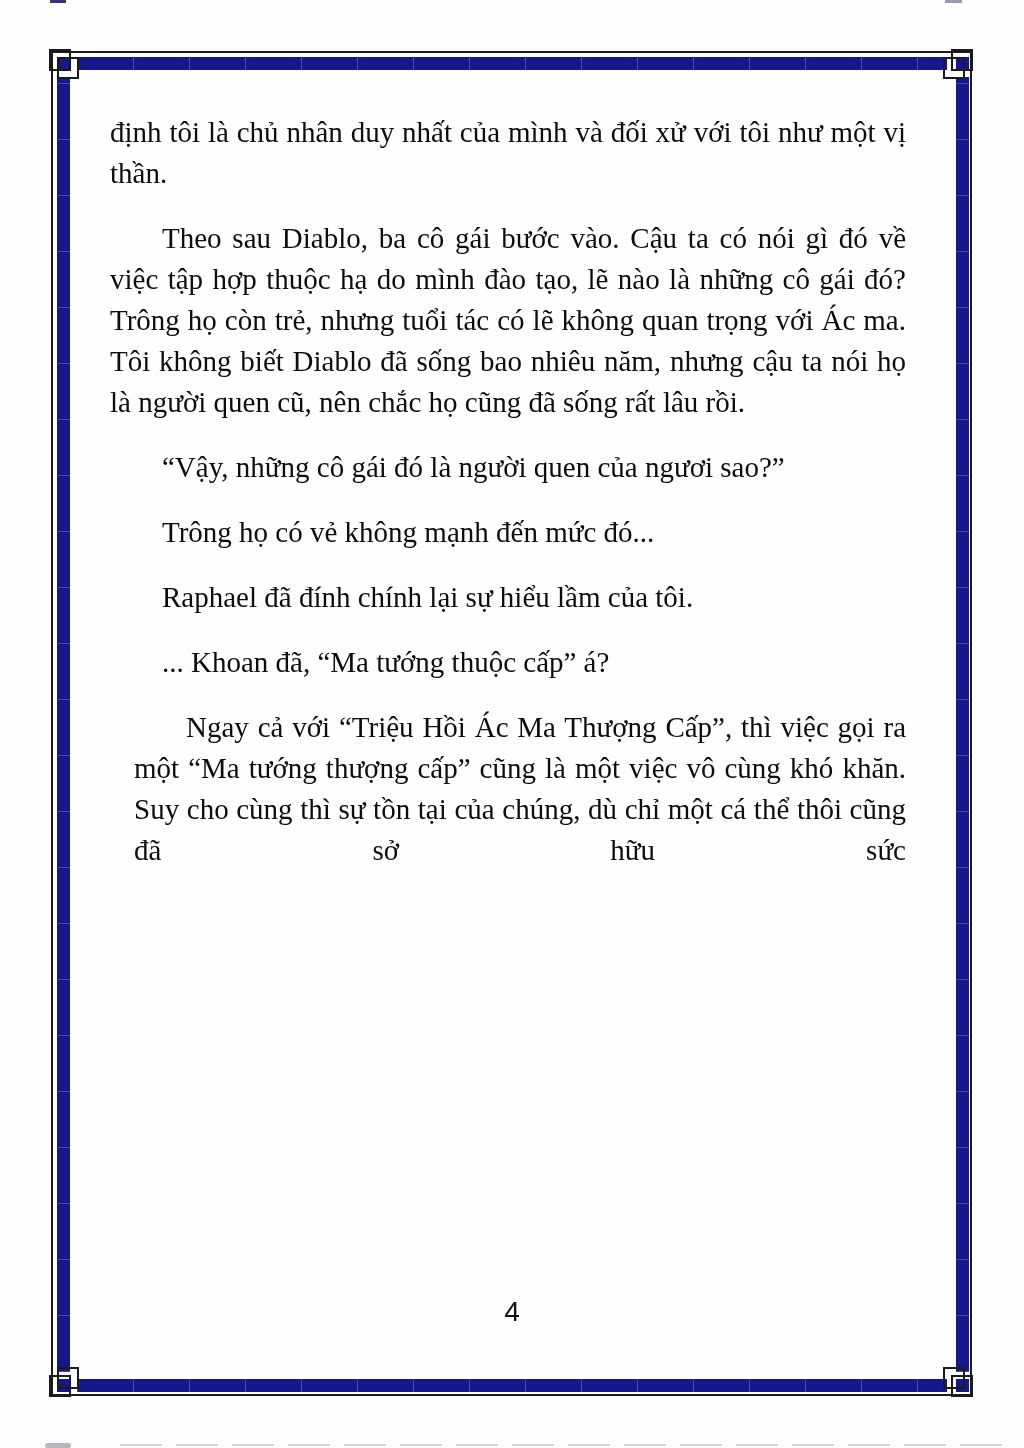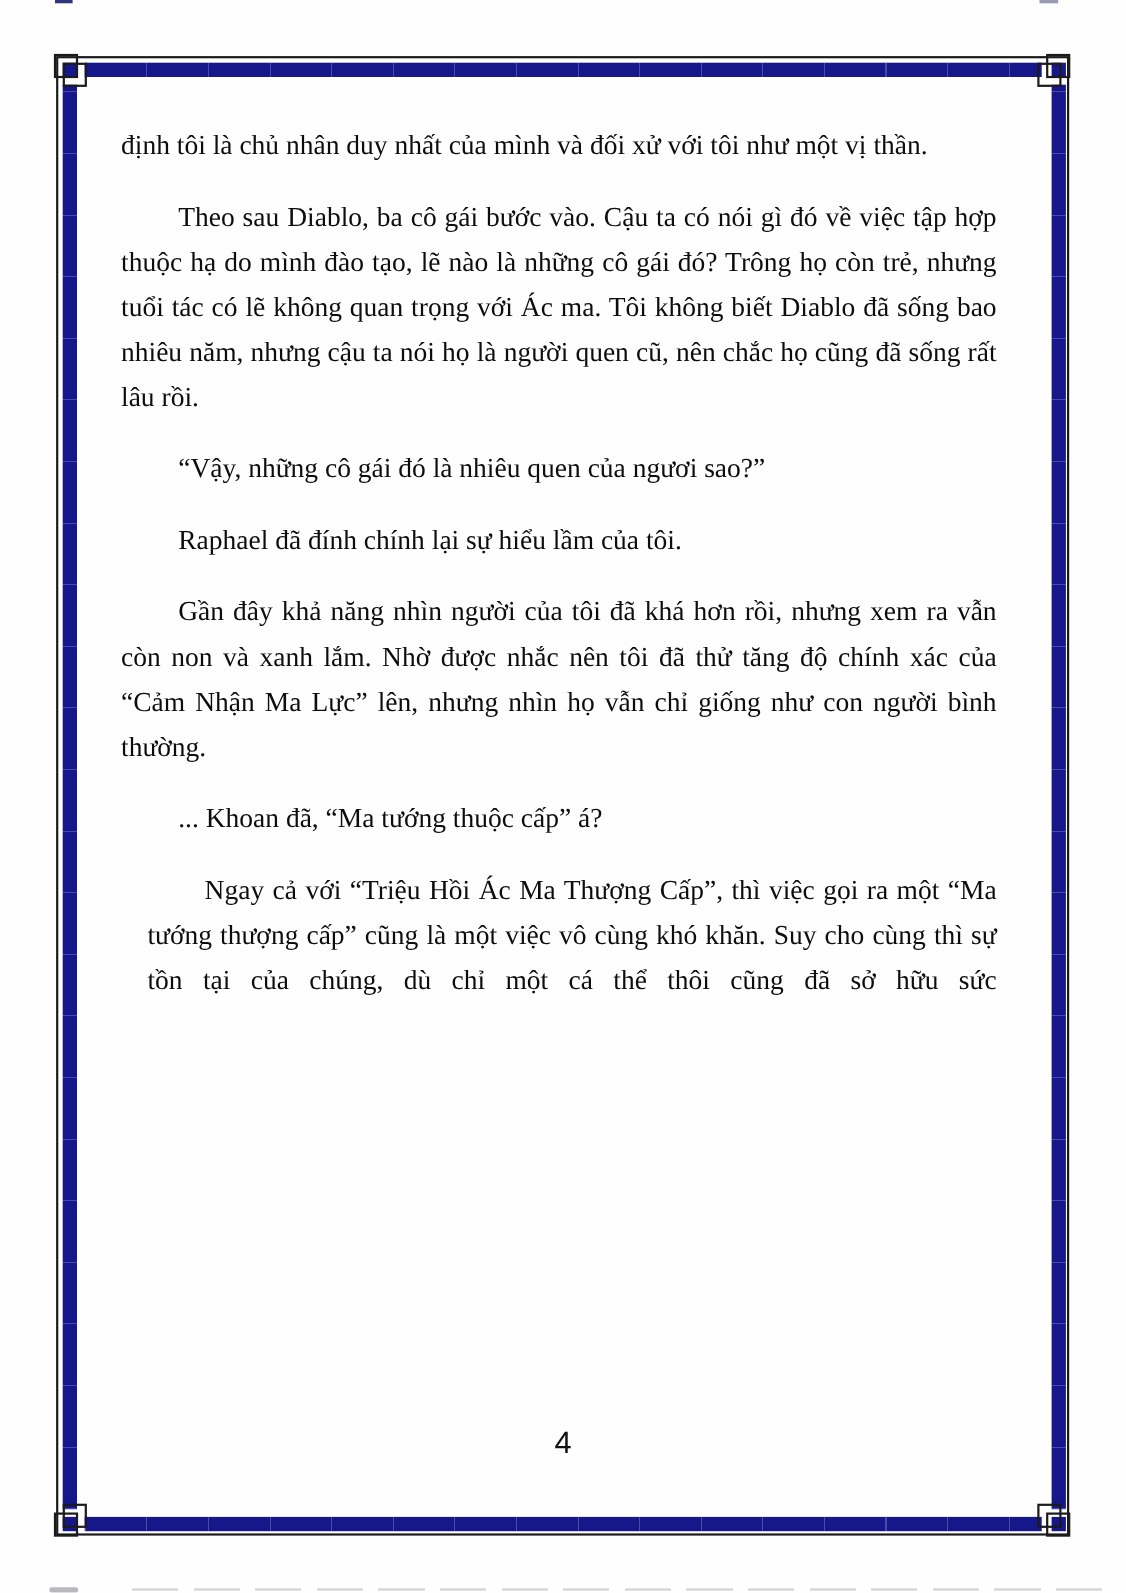--- a/index.html
+++ b/index.html
@@ -68,21 +68,21 @@
   .frag-bottom-blob  { left: 45px;  top: 1443px; width: 26px;  height: 5px; background: #b9b9bd; border-radius: 2px; }
   .frag-bottom-line  {
     left: 120px; top: 1444px; width: 890px; height: 2px; opacity: .75;
     background: repeating-linear-gradient(90deg, #c6c6ca 0 42px, rgba(255,255,255,0) 42px 56px);
   }
 
   
   .text-block {
     position: absolute;
     left: 110px; top: 112px; width: 796px;
-    font-size: 25px; line-height: 41px;
+    font-size: 29px; line-height: 41px;
     color: #0d0d0d;
     text-align: justify;
   }
   .para { margin: 0; }
   .para + .para { margin-top: 24px; }
   .para.indent { text-indent: 52px; }
   .para.fill-last { text-align-last: justify; margin-left: 24px; }
 
   .page-number {
     position: absolute;
@@ -121,22 +121,22 @@
   <div class="corner-sq  sqB-br"></div>
 
   <div class="frag frag-top-left"></div>
   <div class="frag frag-top-right"></div>
   <div class="frag frag-bottom-blob"></div>
   <div class="frag frag-bottom-line"></div>
 
   <main class="text-block">
       <p class="para">định tôi là chủ nhân duy nhất của mình và đối xử với tôi như một vị thần.</p>
       <p class="para indent">Theo sau Diablo, ba cô gái bước vào. Cậu ta có nói gì đó về việc tập hợp thuộc hạ do mình đào tạo, lẽ nào là những cô gái đó? Trông họ còn trẻ, nhưng tuổi tác có lẽ không quan trọng với Ác ma. Tôi không biết Diablo đã sống bao nhiêu năm, nhưng cậu ta nói họ là người quen cũ, nên chắc họ cũng đã sống rất lâu rồi.</p>
-      <p class="para indent">“Vậy, những cô gái đó là nhiêu quen của ngươi sao?”</p>
+      <p class="para indent">“Vậy, những cô gái đó là người quen của ngươi sao?”</p>
+      <p class="para indent">Trông họ có vẻ không mạnh đến mức đó...</p>
       <p class="para indent">Raphael đã đính chính lại sự hiểu lầm của tôi.</p>
-      <p class="para indent">Gần đây khả năng nhìn người của tôi đã khá hơn rồi, nhưng xem ra vẫn còn non và xanh lắm. Nhờ được nhắc nên tôi đã thử tăng độ chính xác của “Cảm Nhận Ma Lực” lên, nhưng nhìn họ vẫn chỉ giống như con người bình thường.</p>
       <p class="para indent">... Khoan đã, “Ma tướng thuộc cấp” á?</p>
       <p class="para indent fill-last">Ngay cả với “Triệu Hồi Ác Ma Thượng Cấp”, thì việc gọi ra một “Ma tướng thượng cấp” cũng là một việc vô cùng khó khăn. Suy cho cùng thì sự tồn tại của chúng, dù chỉ một cá thể thôi cũng đã sở hữu sức</p>
     </main>
 
   <div class="page-number">4</div>
 
 </div>
 
 </body></html>

